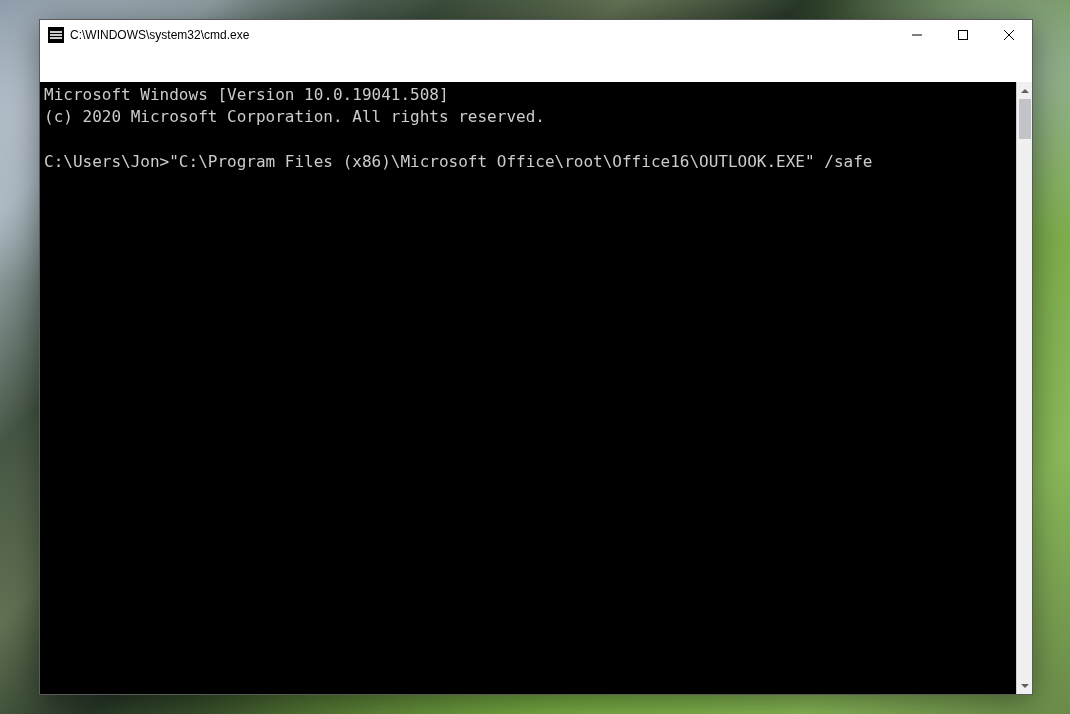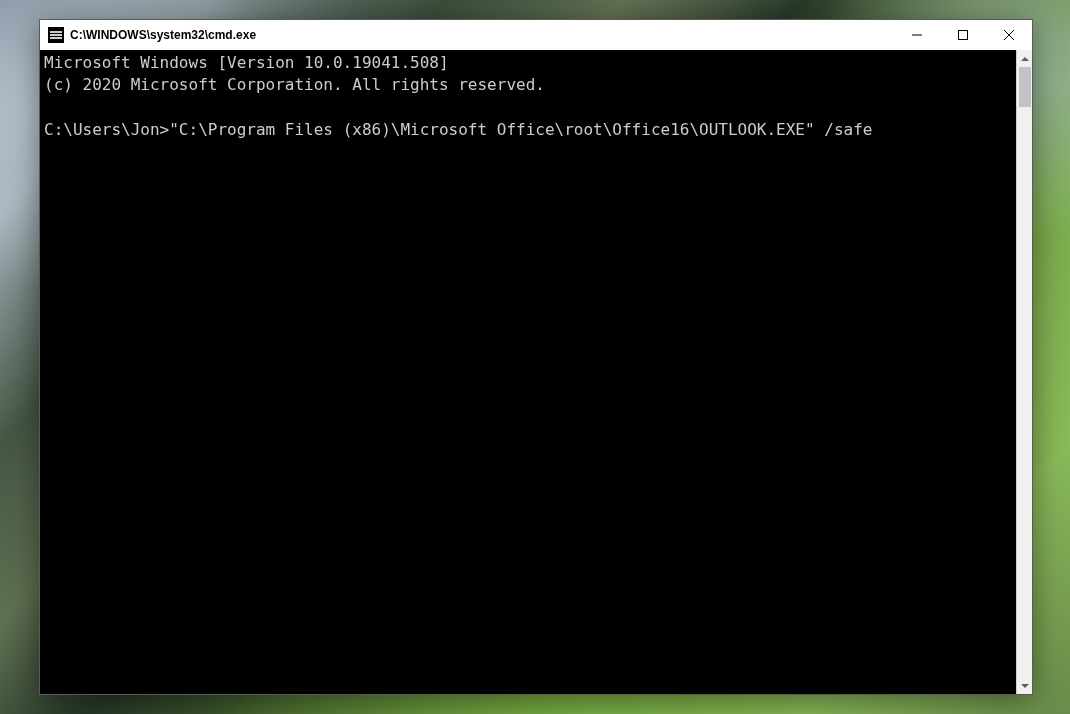--- a/index.html
+++ b/index.html
@@ -51,34 +51,35 @@
       display: inline-block;
     }
     .titlebar-icon::before {
       content: "";
       position: absolute;
       left: 2px; top: 4px;
       width: 12px; height: 2px;
       background: #ccc;
       box-shadow: 0 3px 0 #ccc, 0 6px 0 #ccc;
     }
-    .titlebar-title { flex: 0 0 auto; font-weight: bold; }
+    .titlebar-title { flex: 0 0 auto; }
     .titlebar-spacer { flex: 1; }
     .titlebar-controls { display: flex; height: 100%; }
     .titlebar-btn {
       width: 46px; height: 100%;
       display: flex; align-items: center; justify-content: center;
       color: #000;
     }
     .titlebar-btn svg { width: 10px; height: 10px; }
     .console-wrap {
       flex: 1;
       display: flex;
       background: #000;
       position: relative;
+      margin-top: 32px;
     }
     .console {
       flex: 1;
       background: #000000;
       color: #cccccc;
       font-family: Consolas, "Lucida Console", monospace;
       font-size: 16px;
       line-height: 1.4;
       padding: 2px 4px;
       white-space: pre-wrap;

